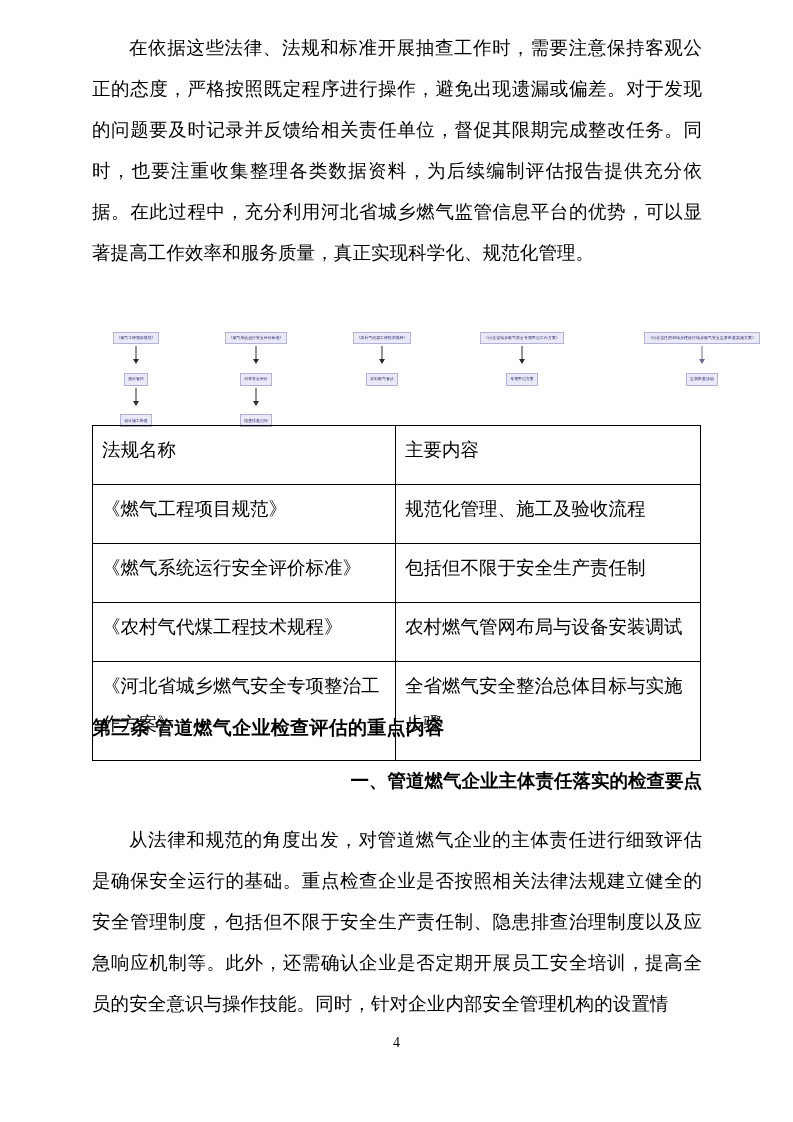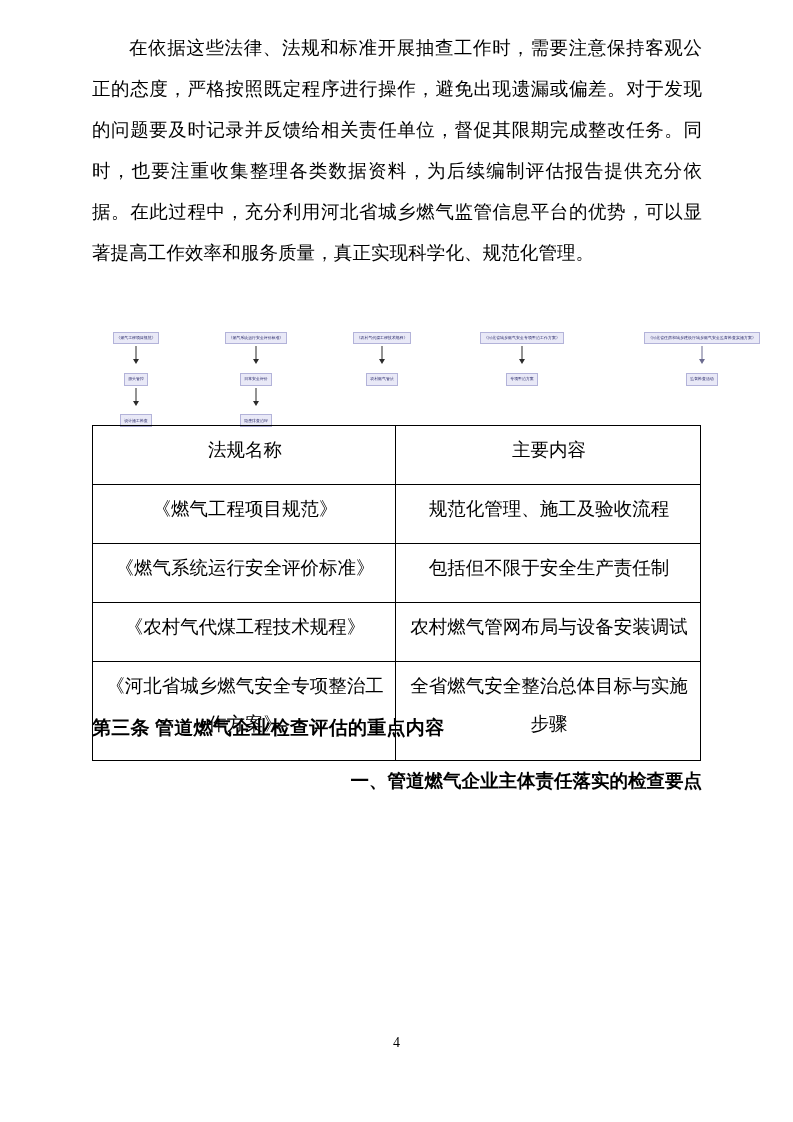--- a/index.html
+++ b/index.html
@@ -103,21 +103,20 @@
     width: 608px;
     border-collapse: collapse;
     table-layout: fixed;
   }
   .reg-table td {
     border: 1.2px solid #000000;
     font-size: 18.5px;
     line-height: 38px;
     padding: 5px 7px 5px 9px;
     vertical-align: top;
-    text-align: center;
   }
   .reg-table col.c1 { width: 303px; }
   .reg-table col.c2 { width: 305px; }
   .reg-table tr.hdr td { height: 48px; }
   .reg-table tr.r td  { height: 48px; }
   .reg-table tr.r2 td { height: 88px; }
 
   
   .h-article {
     position: absolute;
@@ -221,16 +220,17 @@
         <td>《河北省城乡燃气安全专项整治工作方案》</td>
         <td>全省燃气安全整治总体目标与实施步骤</td>
       </tr>
     </tbody>
   </table>
 
   <div class="h-article">第三条  管道燃气企业检查评估的重点内容</div>
 
   <div class="h-sub">一、管道燃气企业主体责任落实的检查要点</div>
 
+  <div class="para indent" id="para-body">从法律和规范的角度出发，对管道燃气企业的主体责任进行细致评估是确保安全运行的基础。重点检查企业是否按照相关法律法规建立健全的安全管理制度，包括但不限于安全生产责任制、隐患排查治理制度以及应急响应机制等。此外，还需确认企业是否定期开展员工安全培训，提高全员的安全意识与操作技能。同时，针对企业内部安全管理机构的设置情</div>
 
   <div class="page-number">4</div>
 
 </div>
 
 </body></html>

